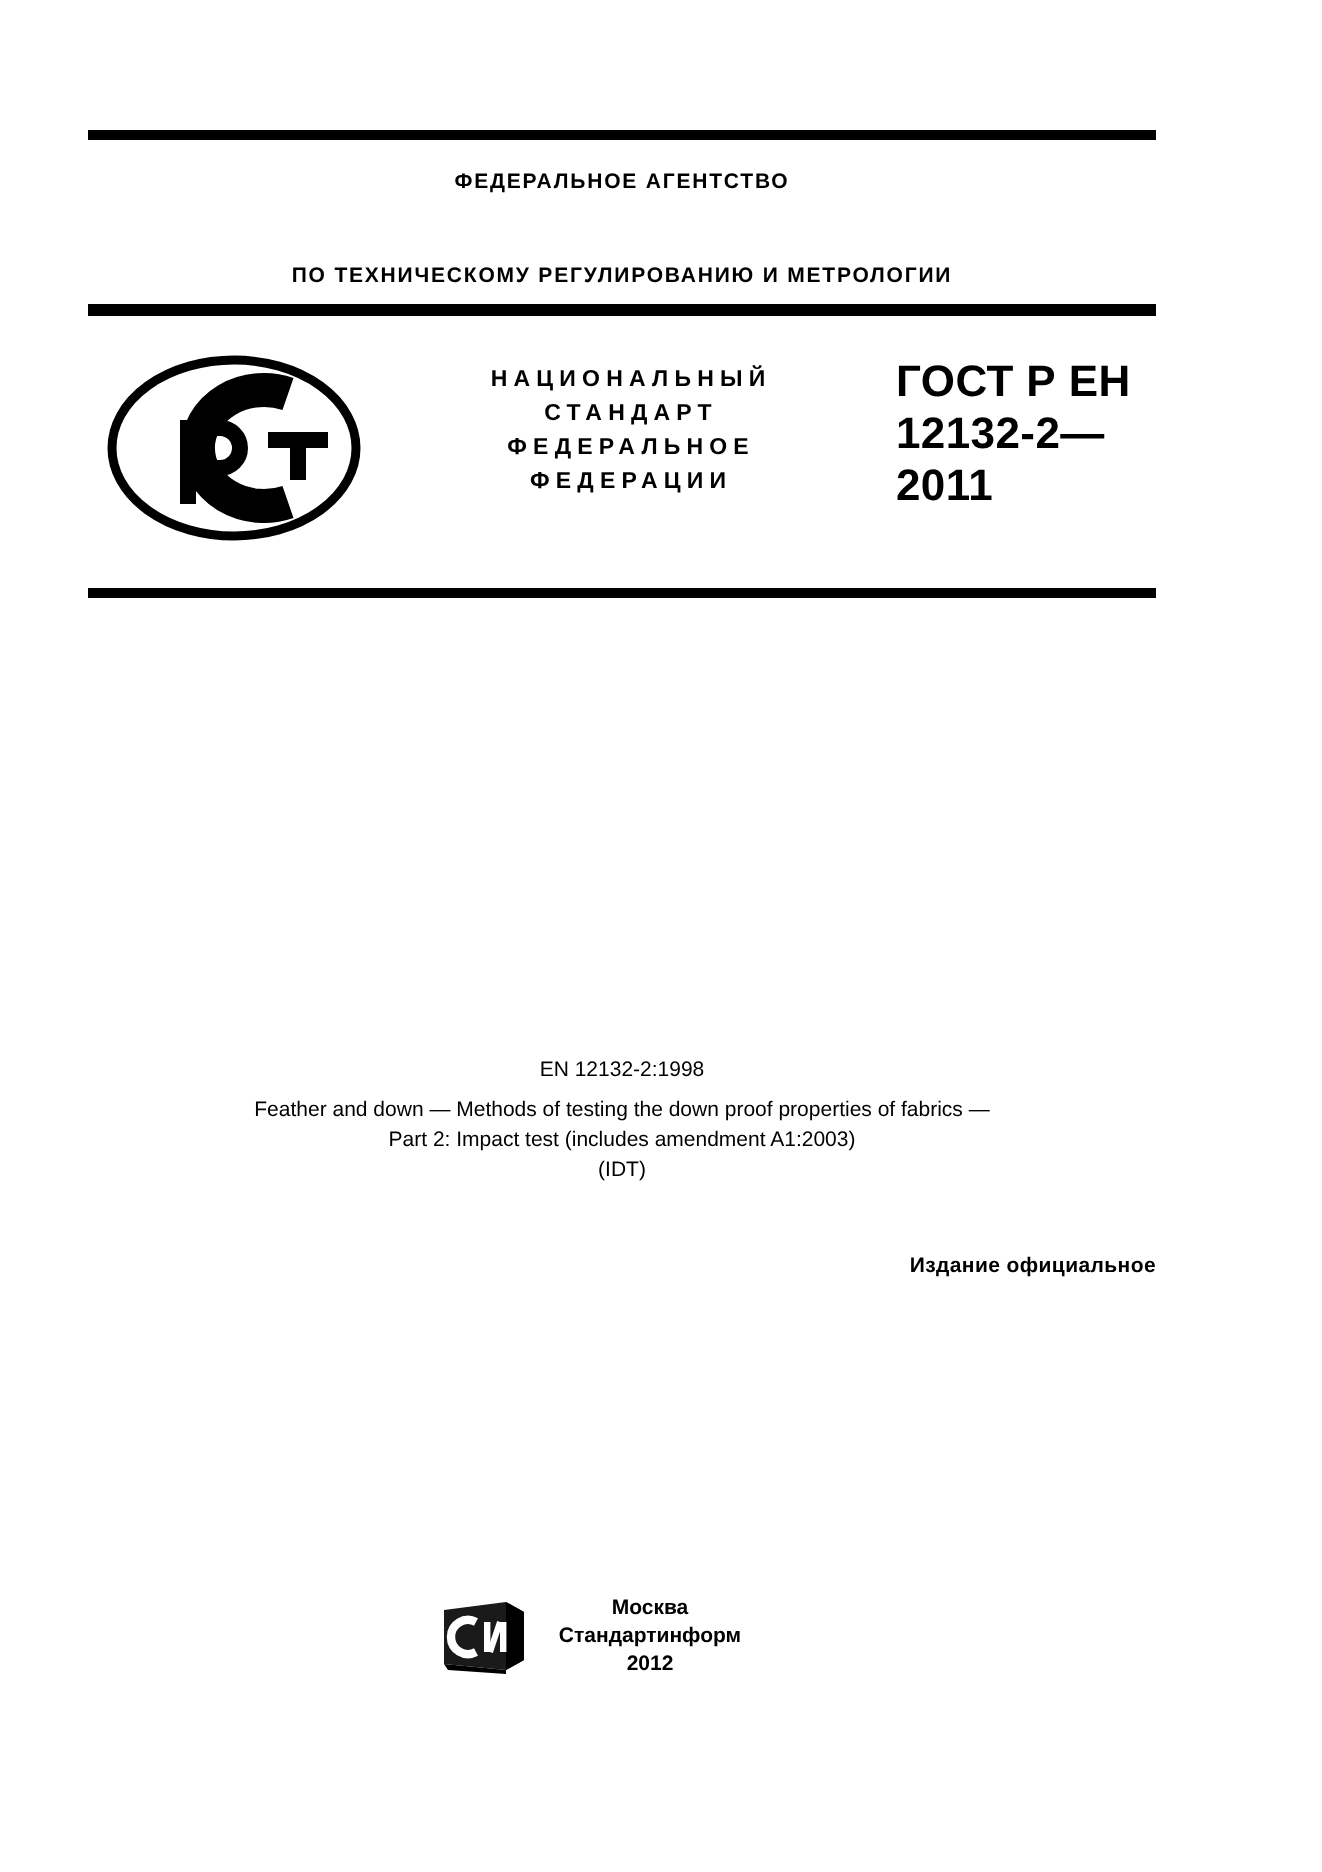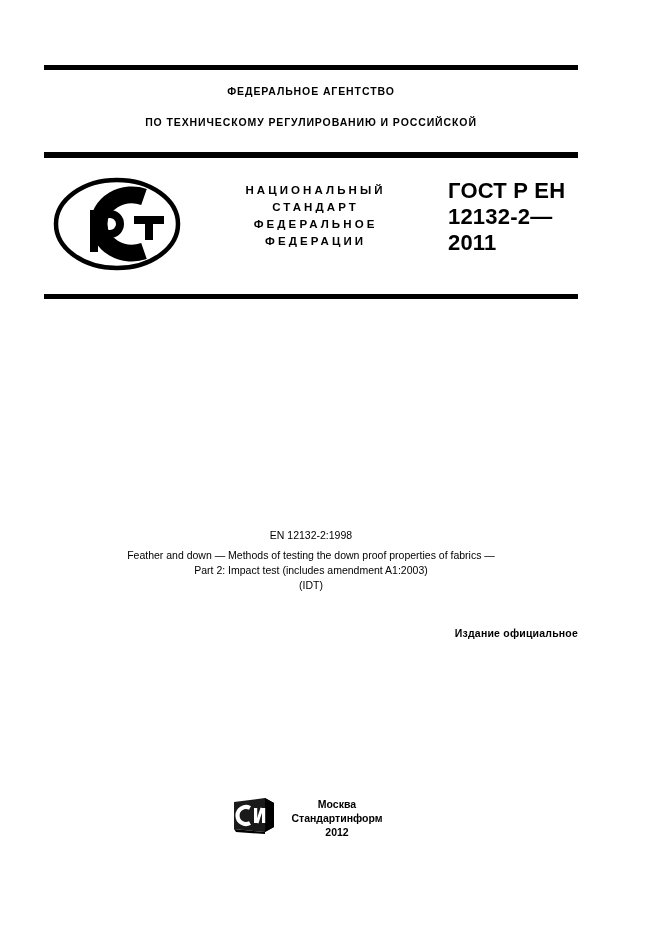--- a/index.html
+++ b/index.html
@@ -40,21 +40,21 @@
     top: 86px;
     width: 534px;
     text-align: center;
   }
   #agency-header .line {
     font-size: 10.5px;
     font-weight: bold;
     letter-spacing: 0.9px;
     line-height: 1;
   }
-  #agency-header .line1 { margin-bottom: 20px; }
+  #agency-header .line1 { margin-bottom: 36px; }
 
   
   #emblem-row {
     position: absolute;
     left: 44px;
     top: 170px;
     width: 534px;
     height: 118px;
   }
   #gost-emblem {
@@ -151,25 +151,25 @@
     width: 534px;
     text-align: right;
     font-size: 10.5px;
     font-weight: bold;
     letter-spacing: 0.2px;
   }
 
   
   #publisher {
     position: absolute;
-    left: 40px;
+    left: 28px;
     top: 796px;
     width: 534px;
     display: flex;
-    align-items: flex-start;
+    align-items: flex-end;
     justify-content: center;
   }
   #publisher-logo {
     width: 46px;
     height: 40px;
     margin-right: 14px;
     flex: 0 0 auto;
   }
   #publisher-text {
     text-align: center;
@@ -185,21 +185,21 @@
 <body>
 
 <div id="page">
 
   <div class="rule" id="rule-top"></div>
   <div class="rule" id="rule-mid"></div>
   <div class="rule" id="rule-bottom"></div>
 
   <div id="agency-header">
     <div class="line line1">ФЕДЕРАЛЬНОЕ АГЕНТСТВО</div>
-    <div class="line line2">ПО ТЕХНИЧЕСКОМУ РЕГУЛИРОВАНИЮ И РОССИЙСКОЙ</div>
+    <div class="line line2">ПО ТЕХНИЧЕСКОМУ РЕГУЛИРОВАНИЮ И МЕТРОЛОГИИ</div>
   </div>
 
   <div id="emblem-row">
 
     <div id="gost-emblem">
       <svg viewBox="0 0 130 96" width="130" height="96" aria-hidden="true">
 
         <ellipse cx="65" cy="48" rx="61" ry="44" fill="none" stroke="#000" stroke-width="4.5"></ellipse>
 
         <path d="M 92 21 A 33 29 0 1 0 92 75" fill="none" stroke="#000" stroke-width="17" stroke-linecap="butt"></path>

